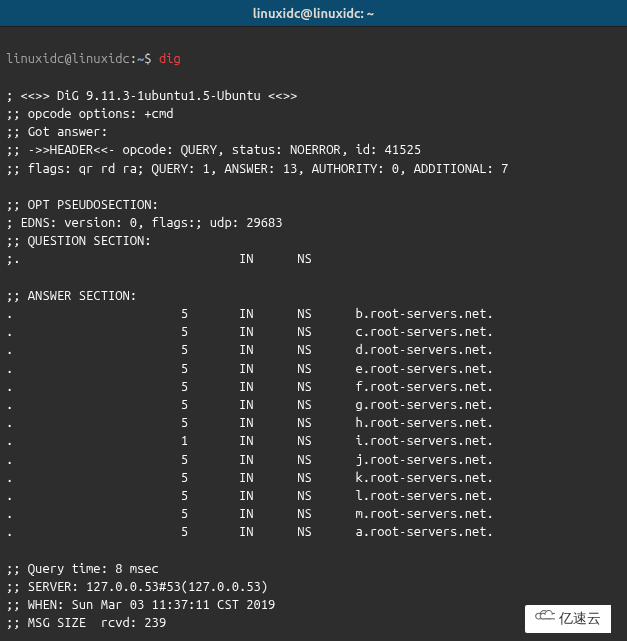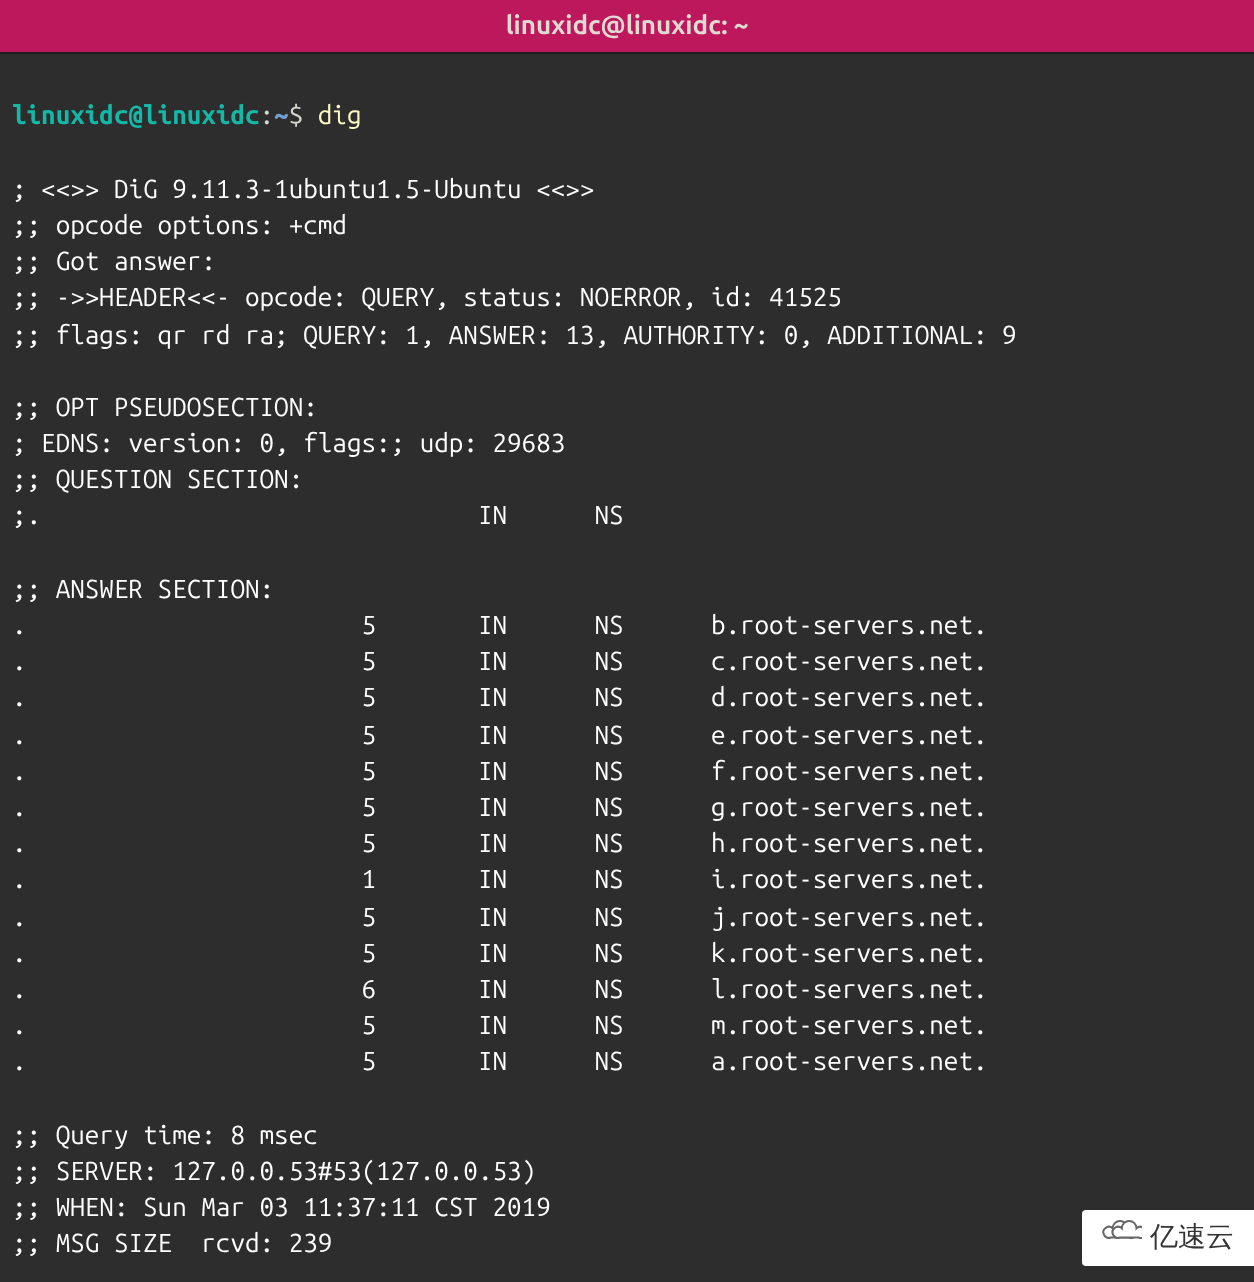--- a/index.html
+++ b/index.html
@@ -11,59 +11,59 @@
       width: 627px;
       height: 641px;
       background: #2d2d2d;
       font-family: 'Ubuntu Mono', 'DejaVu Sans Mono', monospace;
       font-size: 13px;
       line-height: 1.4;
       overflow: hidden;
       position: relative;
     }
     .titlebar {
-      background: #be185d;
+      background: #0c4a6e;
       color: #dfdbd2;
       text-align: center;
       padding: 4px 0;
       font-family: 'Ubuntu', sans-serif;
       font-size: 13px;
       font-weight: bold;
       border-bottom: 1px solid #1e1e1e;
     }
     .terminal {
       padding: 4px 6px;
       color: #d3d7cf;
       white-space: pre;
     }
     .prompt-user {
-      color: #14b8a6;
-      font-weight: bold;
+      color: #a3a3a3;
+      font-weight: normal;
     }
     .prompt-colon {
       color: #d3d7cf;
     }
     .prompt-path {
       color: #729fcf;
       font-weight: bold;
     }
     .prompt-dollar {
       color: #d3d7cf;
     }
     .cmd {
-      color: #fef9c3;
+      color: #ef4444;
       margin-top: 36px;
     }
     .output {
       color: #ffffff;
     }
     .watermark {
       position: absolute;
       bottom: 8px;
-      right: 0;
+      right: 16px;
       background: #ffffff;
       padding: 4px 10px 4px 8px;
       display: flex;
       align-items: center;
       gap: 4px;
       font-family: sans-serif;
       font-size: 14px;
       color: #333;
       border-top-left-radius: 2px;
       border-bottom-left-radius: 2px;
@@ -78,39 +78,39 @@
 
 <div class="titlebar">linuxidc@linuxidc: ~</div>
 
 <div class="terminal">
 <span><span class="prompt-user">linuxidc@linuxidc</span><span class="prompt-colon">:</span><span class="prompt-path">~</span><span class="prompt-dollar">$ </span><span class="cmd">dig</span></span>
 
 <span class="output">; &lt;&lt;&gt;&gt; DiG 9.11.3-1ubuntu1.5-Ubuntu &lt;&lt;&gt;&gt;</span>
 <span class="output">;; opcode options: +cmd</span>
 <span class="output">;; Got answer:</span>
 <span class="output">;; -&gt;&gt;HEADER&lt;&lt;- opcode: QUERY, status: NOERROR, id: 41525</span>
-<span class="output">;; flags: qr rd ra; QUERY: 1, ANSWER: 13, AUTHORITY: 0, ADDITIONAL: 9</span>
+<span class="output">;; flags: qr rd ra; QUERY: 1, ANSWER: 13, AUTHORITY: 0, ADDITIONAL: 7</span>
 
 <span class="output">;; OPT PSEUDOSECTION:</span>
 <span class="output">; EDNS: version: 0, flags:; udp: 29683</span>
 <span class="output">;; QUESTION SECTION:</span>
 <span class="output">;.                              IN      NS</span>
 
 <span class="output">;; ANSWER SECTION:</span>
 <span class="output">.                       5       IN      NS      b.root-servers.net.</span>
 <span class="output">.                       5       IN      NS      c.root-servers.net.</span>
 <span class="output">.                       5       IN      NS      d.root-servers.net.</span>
 <span class="output">.                       5       IN      NS      e.root-servers.net.</span>
 <span class="output">.                       5       IN      NS      f.root-servers.net.</span>
 <span class="output">.                       5       IN      NS      g.root-servers.net.</span>
 <span class="output">.                       5       IN      NS      h.root-servers.net.</span>
 <span class="output">.                       1       IN      NS      i.root-servers.net.</span>
 <span class="output">.                       5       IN      NS      j.root-servers.net.</span>
 <span class="output">.                       5       IN      NS      k.root-servers.net.</span>
-<span class="output">.                       6       IN      NS      l.root-servers.net.</span>
+<span class="output">.                       5       IN      NS      l.root-servers.net.</span>
 <span class="output">.                       5       IN      NS      m.root-servers.net.</span>
 <span class="output">.                       5       IN      NS      a.root-servers.net.</span>
 
 <span class="output">;; Query time: 8 msec</span>
 <span class="output">;; SERVER: 127.0.0.53#53(127.0.0.53)</span>
 <span class="output">;; WHEN: Sun Mar 03 11:37:11 CST 2019</span>
 <span class="output">;; MSG SIZE  rcvd: 239</span>
 
 
 </div>

